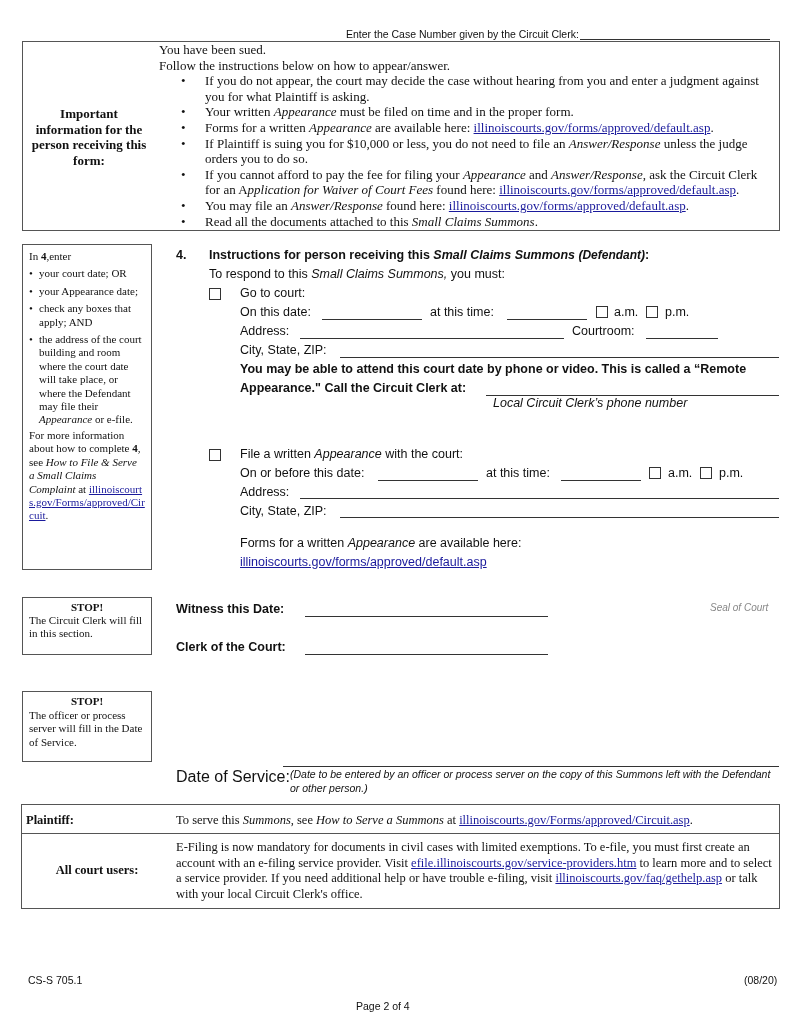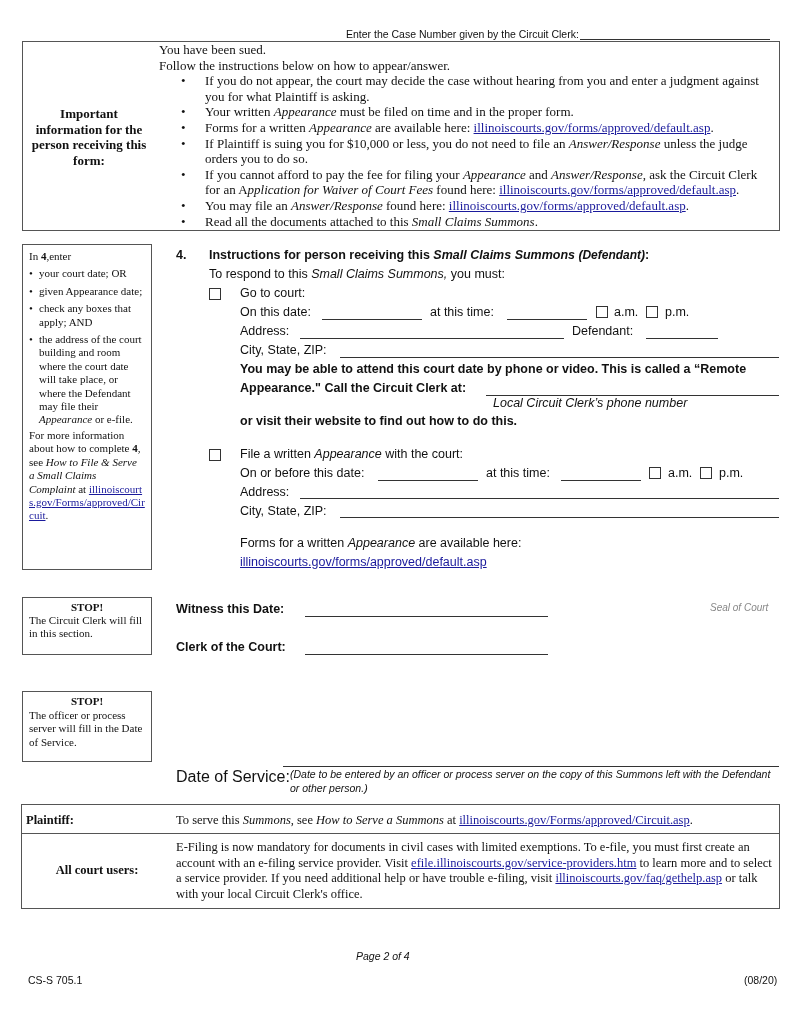--- a/index.html
+++ b/index.html
@@ -39,21 +39,21 @@
       <li><span>You may file an </span><i>Answer/Response</i><span> found here: </span><a class="link">illinoiscourts.gov/forms/approved/default.asp</a><span>.</span></li>
       <li><span>Read all the documents attached to this </span><i>Small Claims Summons</i><span>.</span></li>
     </ul>
   </div>
 </div>
 
 <div class="box serif side" style="left:22px;top:244px;width:130px;height:326px;padding:5px 6px;font-size:11px;line-height:13.4px;">
   <div><span>In </span><b>4</b><span>,enter</span></div>
   <ul>
     <li>your court date; OR</li>
-    <li>given Appearance date;</li>
+    <li>your Appearance date;</li>
     <li>check any boxes that apply; AND</li>
     <li><span> the address of the court building and room where the court date will take place, or where the Defendant may file their </span><i>Appearance</i><span> or e-file.</span></li>
   </ul>
   <div style="margin-top:2px;"><span>For more information about how to complete </span><b>4</b><span>, see </span><i>How to File &amp; Serve a Small Claims Complaint</i><span> at </span><a class="link" style="word-break:break-all;">illinoiscourts.gov/Forms/approved/Circuit</a><span>.</span></div>
 </div>
 
 <div class="abs sans" style="left:0;top:0;width:800px;height:600px;font-size:12.5px;">
   <div class="abs" style="left:176px;top:248px;font-weight:bold;">4.</div>
   <div class="abs" style="left:209px;top:248px;font-weight:bold;"><span>Instructions for person receiving this </span><i>Small Claims Summons</i><i style="font-size:12px;"> (Defendant)</i><span>:</span></div>
   <div class="abs" style="left:209px;top:267px;"><span>To respond to this </span><i>Small Claims Summons,</i><span> you must:</span></div>
@@ -65,31 +65,30 @@
   <div class="line" style="left:322px;top:319px;width:100px;"></div>
   <div class="abs" style="left:430px;top:305px;">at this time:</div>
   <div class="line" style="left:507px;top:319px;width:80px;"></div>
   <div class="cb" style="left:596px;top:306px;"></div>
   <div class="abs" style="left:614px;top:305px;">a.m.</div>
   <div class="cb" style="left:646px;top:306px;"></div>
   <div class="abs" style="left:665px;top:305px;">p.m.</div>
 
   <div class="abs" style="left:240px;top:324px;">Address:</div>
   <div class="line" style="left:300px;top:338px;width:264px;"></div>
-  <div class="abs" style="left:572px;top:324px;">Defendant:</div>
+  <div class="abs" style="left:572px;top:324px;">Courtroom:</div>
   <div class="line" style="left:646px;top:338px;width:72px;"></div>
 
   <div class="abs" style="left:240px;top:343px;">City, State, ZIP:</div>
   <div class="line" style="left:340px;top:357px;width:439px;"></div>
 
   <div class="abs" style="left:240px;top:362px;font-weight:bold;">You may be able to attend this court date by phone or video. This is called a “Remote</div>
   <div class="abs" style="left:240px;top:381px;font-weight:bold;">Appearance." Call the Circuit Clerk at:</div>
   <div class="line" style="left:486px;top:395px;width:293px;"></div>
   <div class="abs" style="left:493px;top:396px;font-style:italic;">Local Circuit Clerk’s phone number</div>
-  <div class="abs" style="left:240px;top:414px;font-weight:bold;">or visit their website to find out how to do this.</div>
 
   <div class="cb" style="left:209px;top:449px;"></div>
   <div class="abs" style="left:240px;top:447px;"><span>File a written </span><i>Appearance</i><span> with the court:</span></div>
 
   <div class="abs" style="left:240px;top:466px;">On or before this date:</div>
   <div class="line" style="left:378px;top:480px;width:100px;"></div>
   <div class="abs" style="left:486px;top:466px;">at this time:</div>
   <div class="line" style="left:561px;top:480px;width:80px;"></div>
   <div class="cb" style="left:649px;top:467px;"></div>
   <div class="abs" style="left:668px;top:466px;">a.m.</div>
@@ -125,14 +124,14 @@
 
 <div class="box serif" style="left:21px;top:804px;width:759px;height:105px;font-size:12.5px;line-height:15.5px;">
   <div class="abs" style="left:0;top:28px;width:757px;border-top:1px solid #555;"></div>
   <div class="abs" style="left:4px;top:8px;width:150px;text-align:left;font-weight:bold;">Plaintiff:</div>
   <div class="abs" style="left:154px;top:8px;width:600px;"><span>To serve this </span><i>Summons</i><span>, see </span><i>How to Serve a Summons</i><span> at </span><a class="link">illinoiscourts.gov/Forms/approved/Circuit.asp</a><span>.</span></div>
   <div class="abs" style="left:0;top:58px;width:150px;text-align:center;font-weight:bold;">All court users:</div>
   <div class="abs" style="left:154px;top:35px;width:600px;"><span>E-Filing is now mandatory for documents in civil cases with limited exemptions. To e-file, you must first create an account with an e-filing service provider. Visit </span><a class="link">efile.illinoiscourts.gov/service-providers.htm</a><span> to learn more and to select a service provider. If you need additional help or have trouble e-filing, visit </span><a class="link">illinoiscourts.gov/faq/gethelp.asp</a><span> or talk with your local Circuit Clerk's office.</span></div>
 </div>
 
 <div class="abs sans" style="left:28px;top:974px;font-size:10.5px;">CS-S 705.1</div>
-<div class="abs sans" style="left:356px;top:950px;font-size:10.5px;font-style:italic;">Page 2 of 4</div>
+<div class="abs sans" style="left:356px;top:1000px;font-size:10.5px;">Page 2 of 4</div>
 <div class="abs sans" style="left:744px;top:974px;font-size:10.5px;">(08/20)</div>
 
 </body></html>

